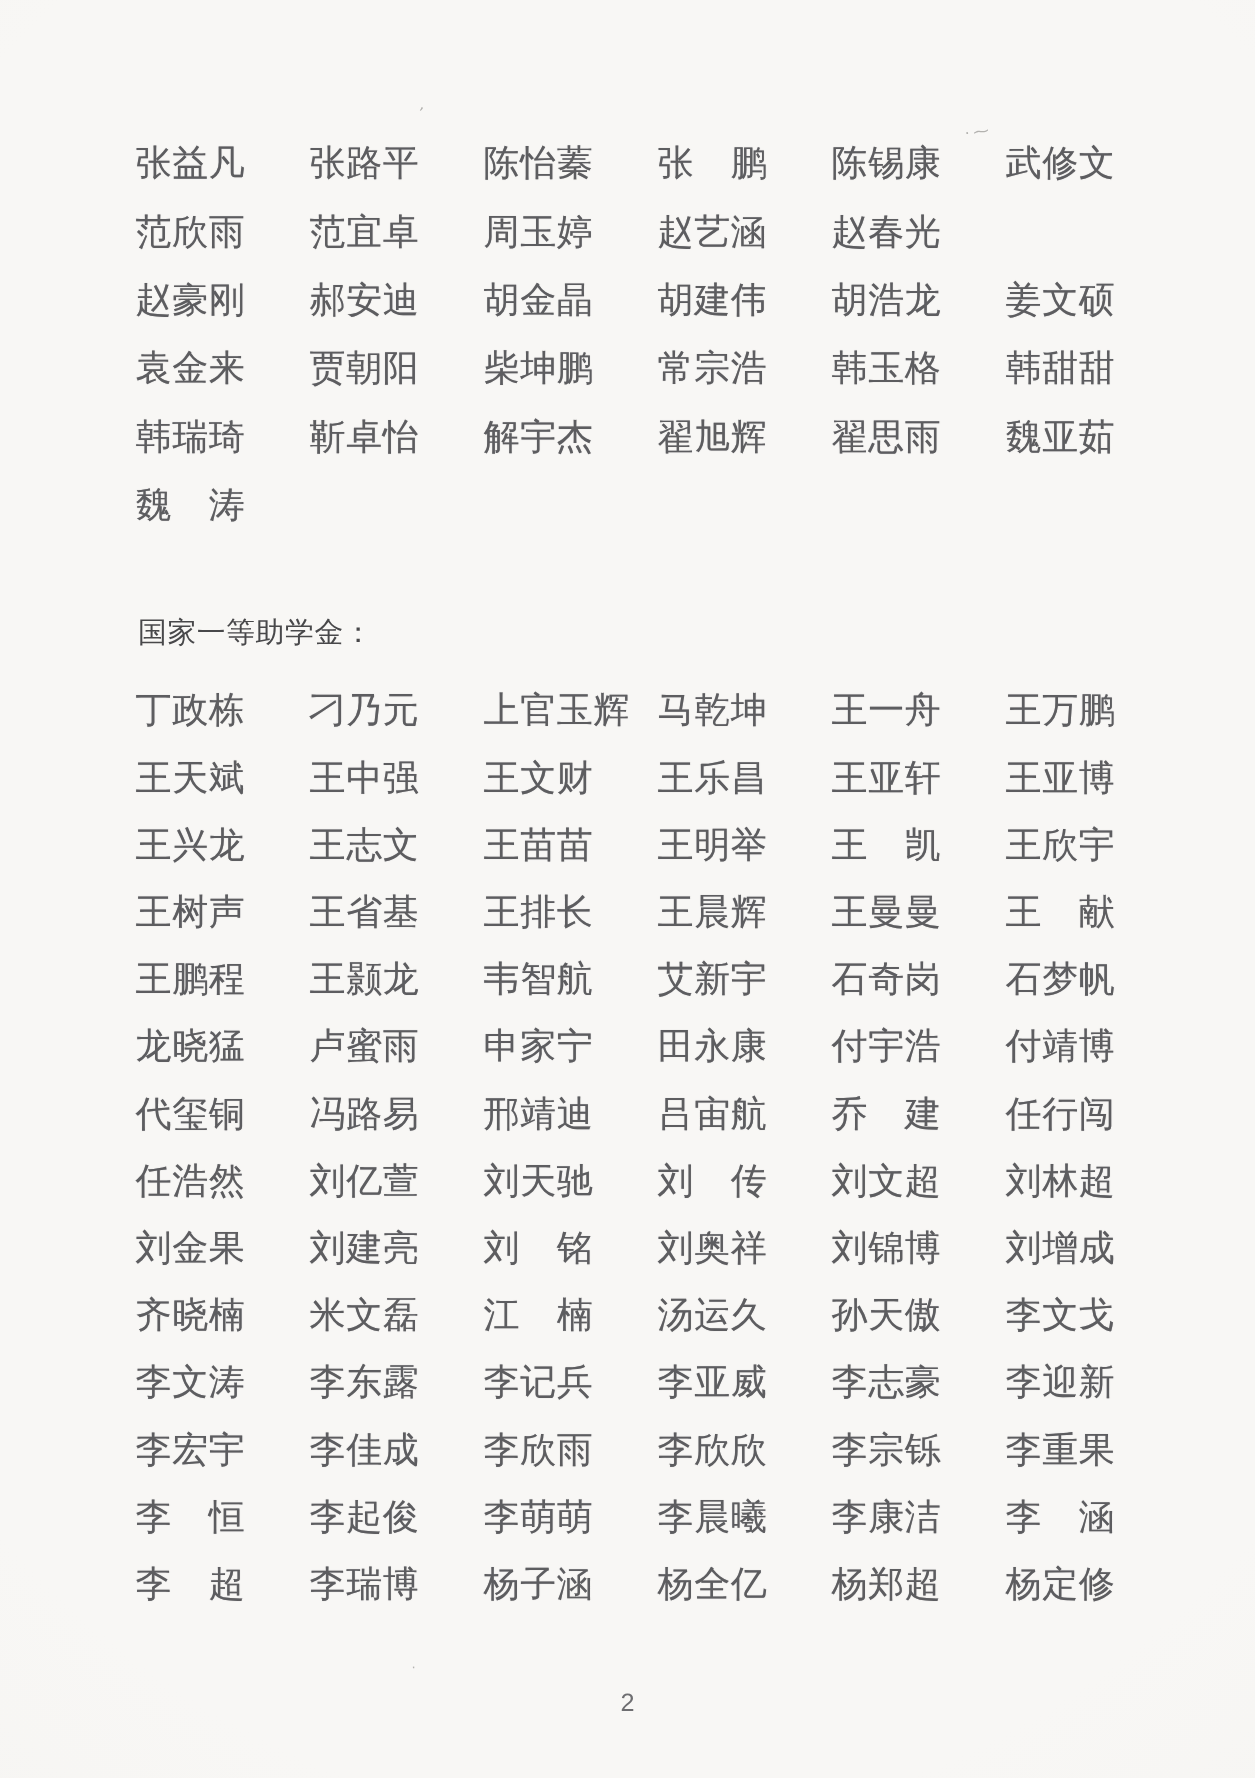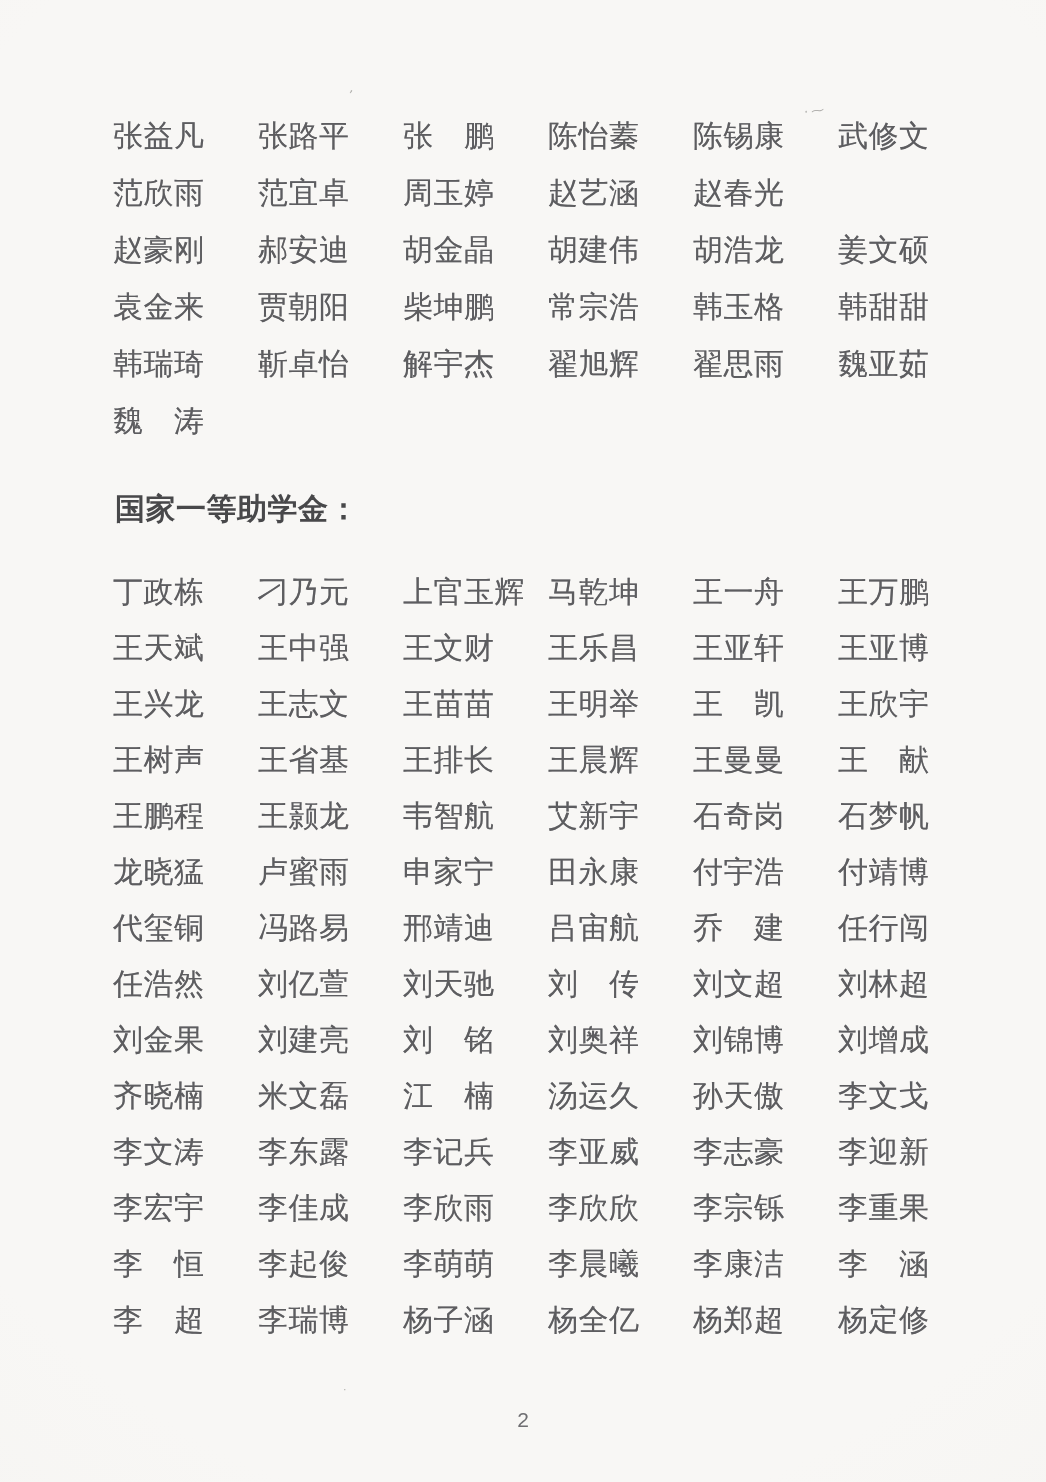--- a/index.html
+++ b/index.html
@@ -33,25 +33,25 @@
     align-items: center;
     font-size: 30px;
     color: #5d5d60;
     letter-spacing: 0.5px;
     white-space: pre;
     text-shadow: 0 0 0.6px rgba(93,93,96,0.55);
   }
   .section-heading {
     position: absolute;
     left: 115px;
-    top: 489px;
+    top: 511px;
     margin: 0;
     font-family: "Liberation Sans", "DejaVu Sans", sans-serif;
-    font-weight: bold;
-    font-size: 30px;
+    font-weight: normal;
+    font-size: 24px;
     color: #48484a;
     letter-spacing: 0.5px;
   }
   .page-number {
     position: absolute;
     left: 0;
     top: 1408px;
     width: 100%;
     text-align: center;
     font-family: "Liberation Sans", "DejaVu Sans", sans-serif;
@@ -78,22 +78,22 @@
 
   <span class="artifact artifact-1">·⁓</span>
   <span class="artifact artifact-2">‚</span>
   <span class="artifact artifact-3">·</span>
 
   <div class="roster roster-s1">
 
   <div class="roster-row">
       <span class="name-cell">张益凡</span>
       <span class="name-cell">张路平</span>
+      <span class="name-cell">陈怡蓁</span>
       <span class="name-cell">张　鹏</span>
-      <span class="name-cell">陈怡蓁</span>
       <span class="name-cell">陈锡康</span>
       <span class="name-cell">武修文</span>
     </div>
       <div class="roster-row">
       <span class="name-cell">范欣雨</span>
       <span class="name-cell">范宜卓</span>
       <span class="name-cell">周玉婷</span>
       <span class="name-cell">赵艺涵</span>
       <span class="name-cell">赵春光</span>
     </div>

